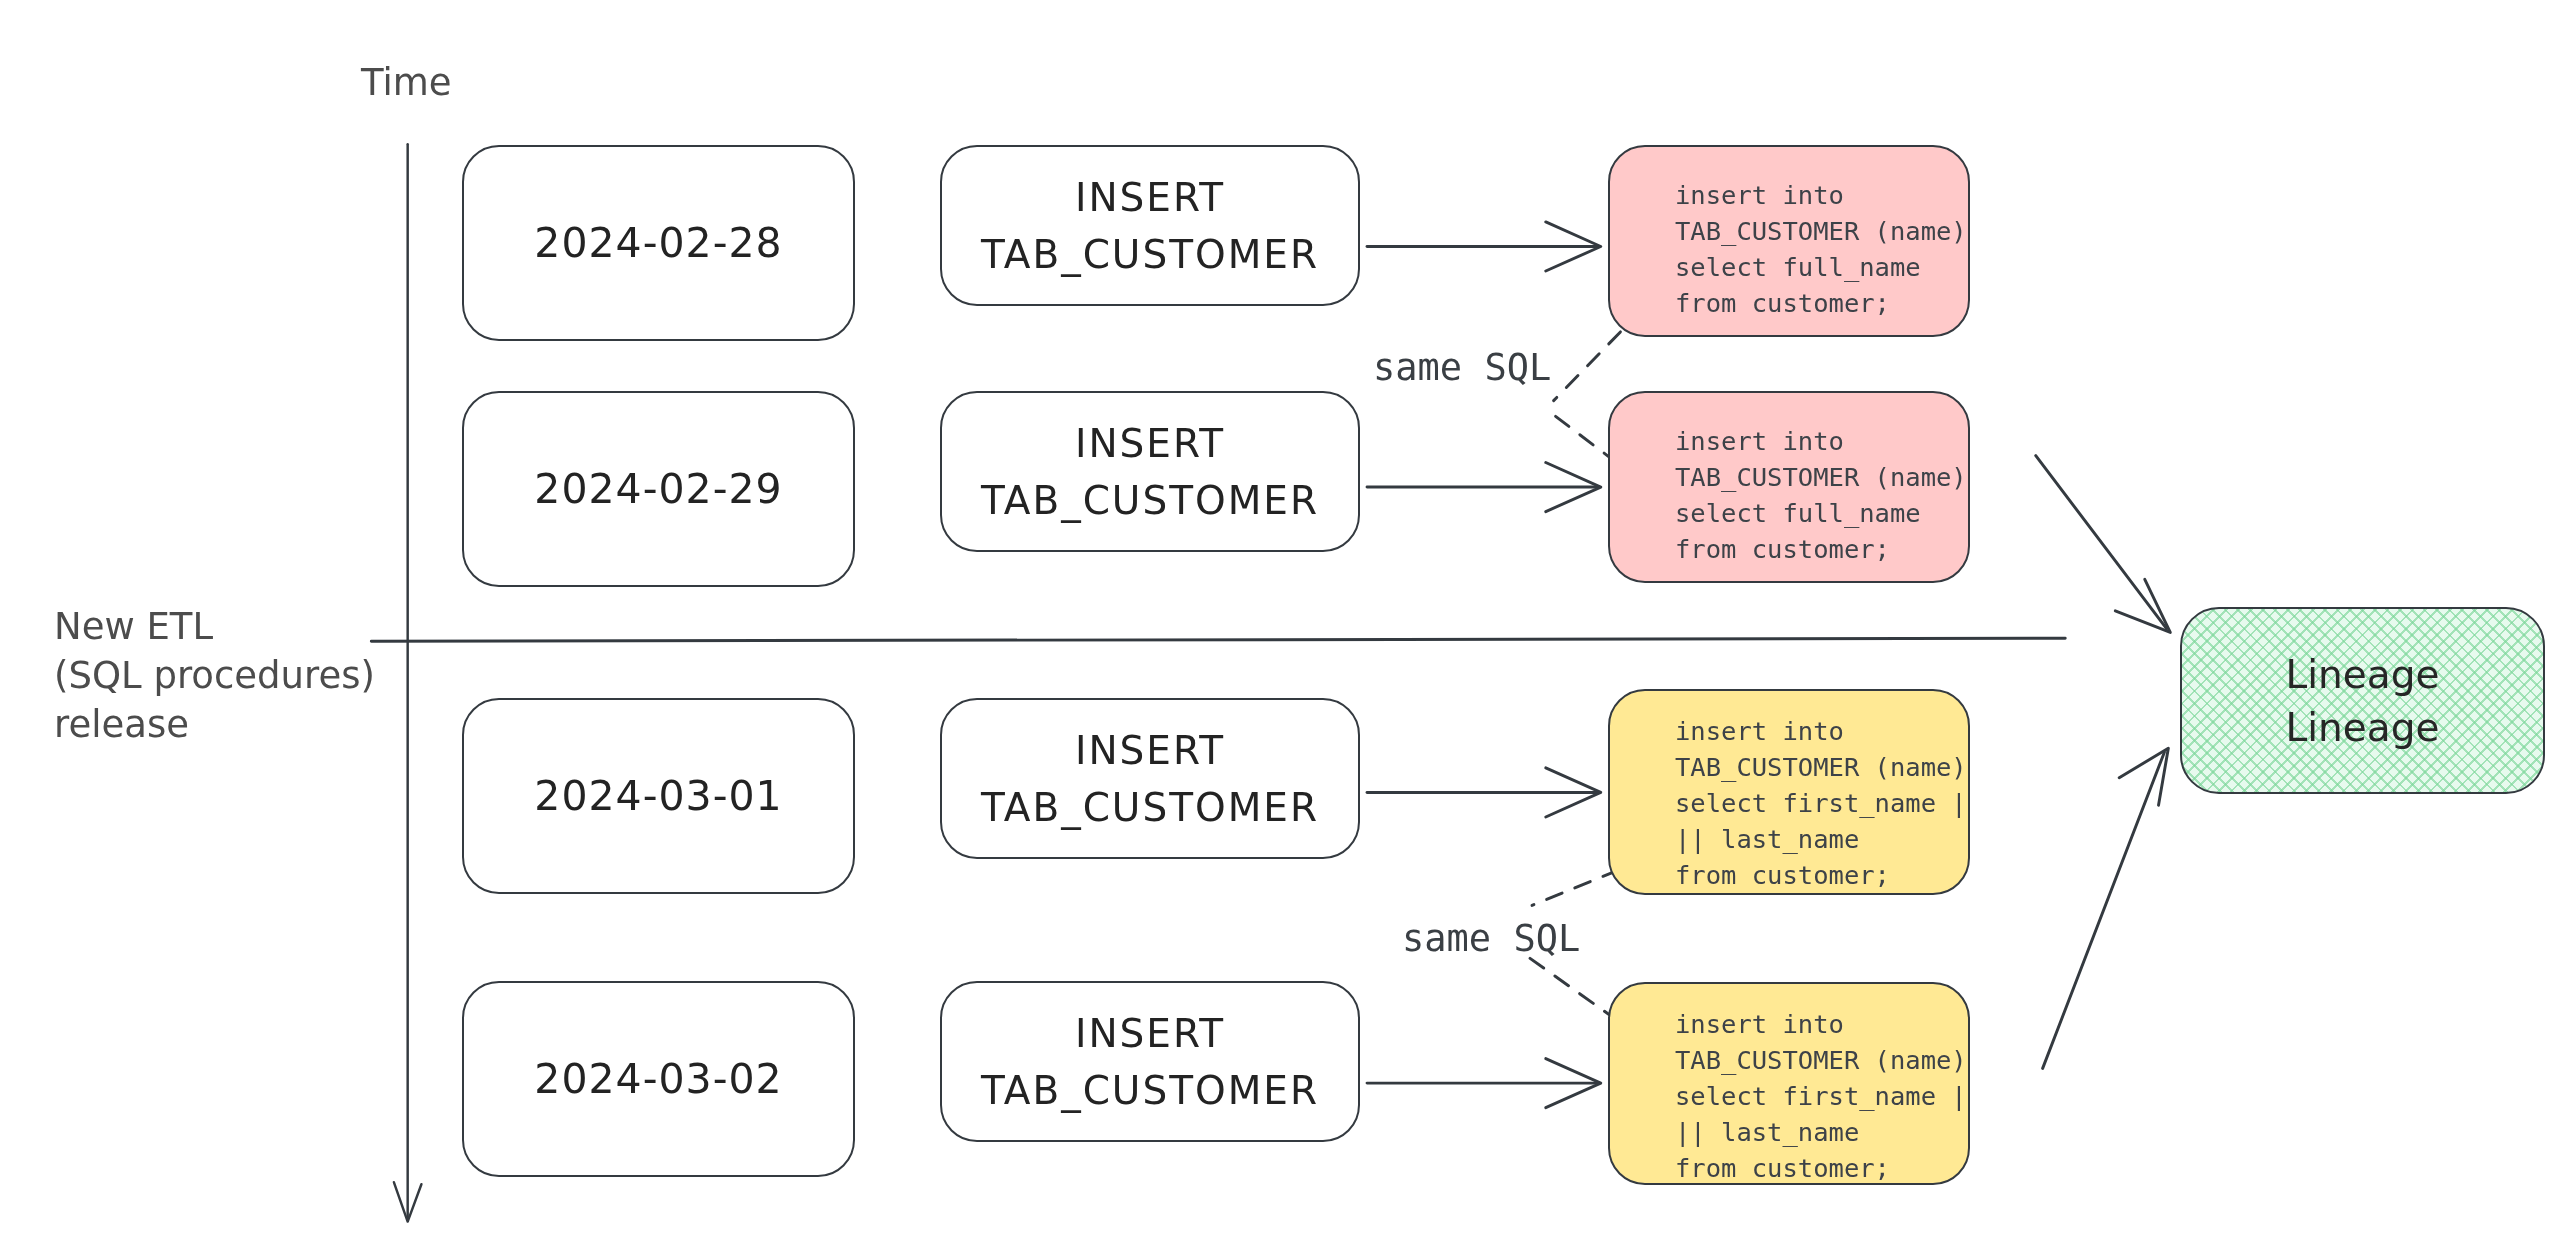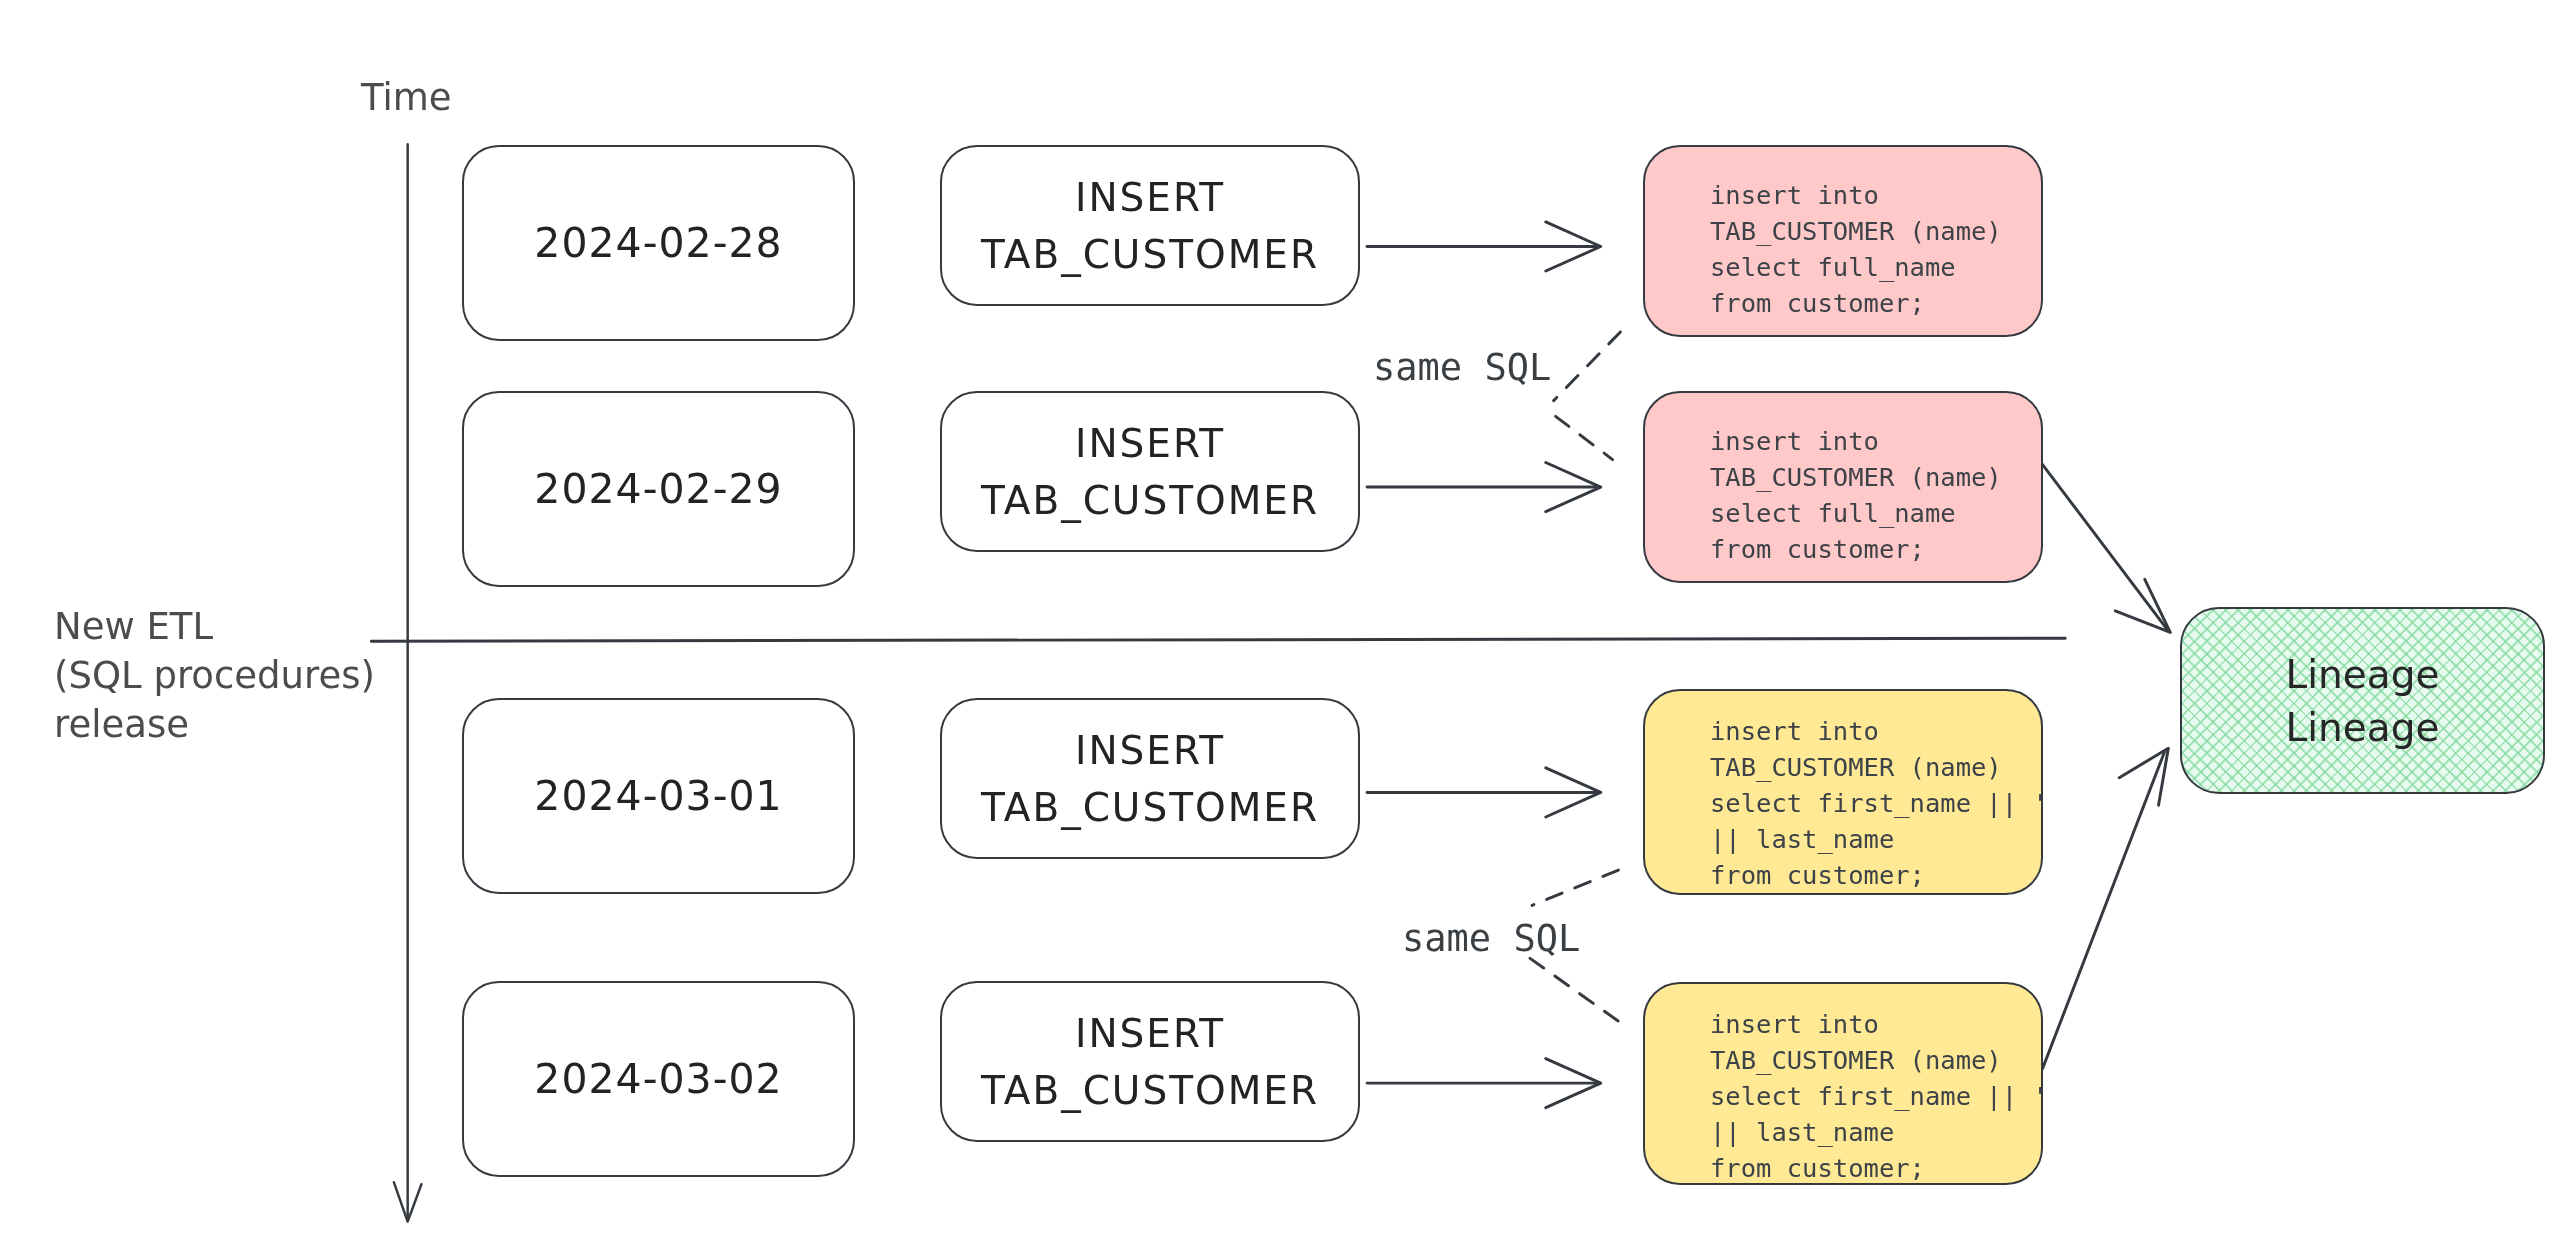--- a/index.html
+++ b/index.html
@@ -35,28 +35,27 @@
     display: flex;
     align-items: center;
     justify-content: center;
     text-align: center;
     color: #232323;
     overflow: hidden;
   }
   .date-box { left: 462px; width: 393px; height: 196px; font-size: 41px; letter-spacing: 1px; }
   .op-box   { left: 940px; width: 420px; height: 161px; font-size: 39px; line-height: 57px; letter-spacing: 2px; }
   .sql-box  {
-    left: 1608px; width: 400px;
+    left: 1608px; width: 362px;
     justify-content: flex-start; align-items: flex-start;
     text-align: left;
     font-family: "DejaVu Sans Mono", "Liberation Mono", monospace;
     font-size: 25.5px; line-height: 36px;
     color: var(--code-text, #3d4248);
     padding: 29.5px 0 0 65px;
-    margin-left: 35px;
   }
   .sql-box.pink   { background: var(--pink, #ffc9c9); }
   .sql-box.yellow { background: var(--yellow, #ffe994); padding-top: 21.6px; }
   .sql-box div { white-space: pre; }
 
   .lineage-box {
     position: absolute;
     left: 2180px; top: 607px; width: 365px; height: 187px;
     border: 2.9px solid var(--stroke, #343a40);
     border-radius: 39px;
@@ -137,21 +136,21 @@
       <path class="dashed" d="M1650,338 L1582,408"></path>
       <path class="dashed" d="M1584,424 L1642,468"></path>
     </g>
 
     <g>
       <path class="dashed" d="M1648,886 L1560,922"></path>
       <path class="dashed" d="M1558,976 L1648,1040"></path>
     </g>
   </svg>
 
-  <div class="plain-label" style="left:361px; top:61px;margin-top:15px;">Time</div>
+  <div class="plain-label" style="left:361px; top:61px;">Time</div>
 
   <div class="plain-label release-note" style="left:54px; top:589px;">
       <div>New ETL</div>
       <div>(SQL procedures)</div>
       <div>release</div>
     </div>
 
   <div class="box date-box r1">
     <span>2024-02-28</span>
   </div>

